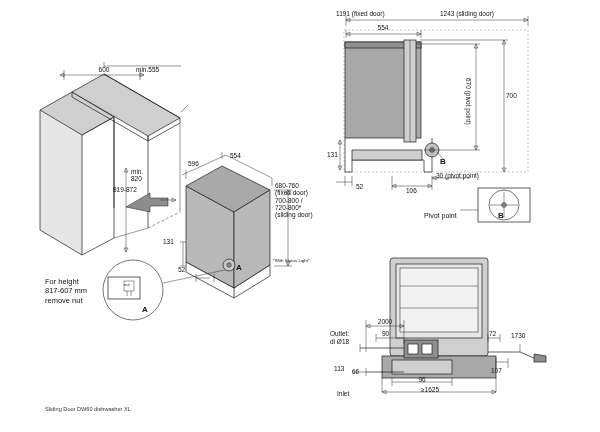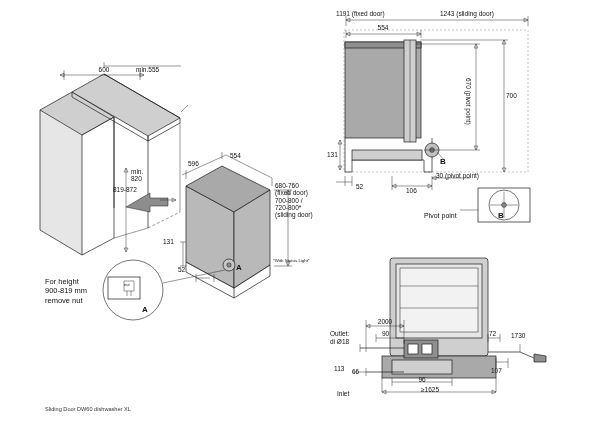--- a/index.html
+++ b/index.html
@@ -224,21 +224,21 @@
   <div class="lbl" style="left:178px;top:266px;">52</div>
   <div class="lbl" style="left:275px;top:182px;">680-760
 (fixed door)
 700-800 /
 720-800*
 (sliding door)</div>
   <div class="lbl b" style="left:236px;top:264px;font-size:8px;">A</div>
   <div class="lbl" style="left:273px;top:259px;font-size:4.4px;">*With Status Light*</div>
 
   <div class="lbl" style="left:45px;top:277px;font-size:7.5px;line-height:1.25;">For height
-900-819 mm
+817-607 mm
 remove nut</div>
   <div class="lbl b" style="left:142px;top:306px;font-size:8px;">A</div>
   <div class="lbl" style="left:124px;top:283px;font-size:4px;">nut</div>
 
   <div class="lbl" style="left:336px;top:10px;">1191 (fixed door)</div>
   <div class="lbl" style="left:440px;top:10px;">1243 (sliding door)</div>
   <div class="lbl c" style="left:353px;top:24px;width:60px;">554</div>
   <div class="lbl" style="left:506px;top:92px;">700</div>
   <div class="lbl" style="left:465px;top:78px;writing-mode:vertical-rl;">670 (pivot point)</div>
   <div class="lbl" style="left:327px;top:151px;">131</div>

